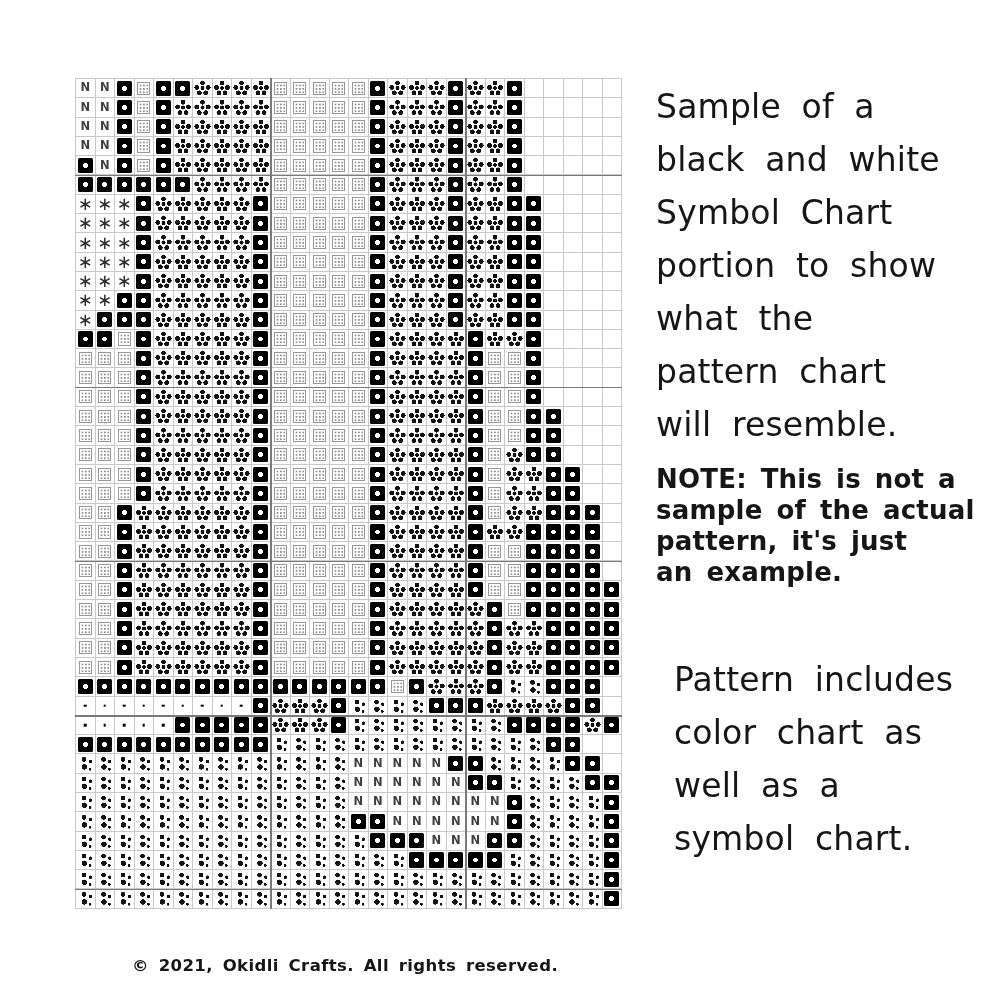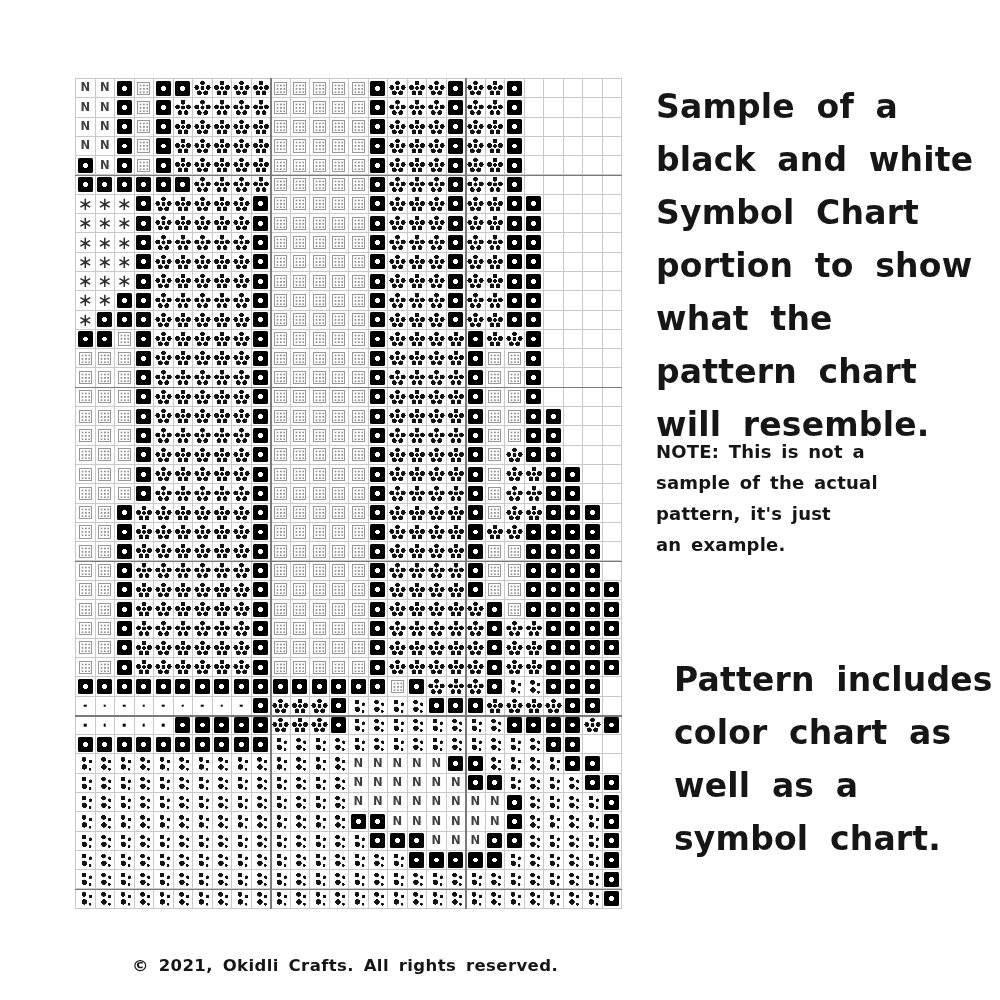--- a/index.html
+++ b/index.html
@@ -55,28 +55,28 @@
 
   
   .hv{position:absolute;top:-1px;bottom:-1px;width:1.7px;background:#7a7a7a;z-index:3;pointer-events:none;}
   .hh{position:absolute;left:-1px;right:-1px;height:1.7px;background:#7a7a7a;z-index:3;pointer-events:none;}
   .hv.v1{left:193.9px;} .hv.v2{left:388.9px;}
   .hh.h1{top:95.5px;} .hh.h2{top:307.8px;} .hh.h3{top:481.5px;} .hh.h4{top:635.9px;} .hh.h5{top:809.6px;}
 
   
   .bigtext{
     position:absolute;left:656px;width:330px;
-    font-size:33px;font-weight:700;line-height:53px;color:#161616;
+    font-size:33px;font-weight:400;line-height:53px;color:#161616;
     white-space:pre-line;letter-spacing:0.2px;word-spacing:0.30em;
   }
   #heading1{top:80px;}
   #heading2{top:653px;margin-left:18px;}
   .notetext{
-    position:absolute;left:656px;top:436px;width:320px;
-    font-size:18px;font-weight:700;line-height:31px;color:#161616;
+    position:absolute;left:656px;top:464px;width:320px;
+    font-size:26px;font-weight:700;line-height:31px;color:#161616;
     white-space:pre-line;letter-spacing:0.2px;word-spacing:0.18em;
   }
   
   #footer{
     position:absolute;left:88px;top:956px;
     font-size:16.5px;font-weight:700;color:#161616;letter-spacing:0.4px;word-spacing:0.22em;margin-left:44px;
   }
 </style>
 </head>
 <body>

